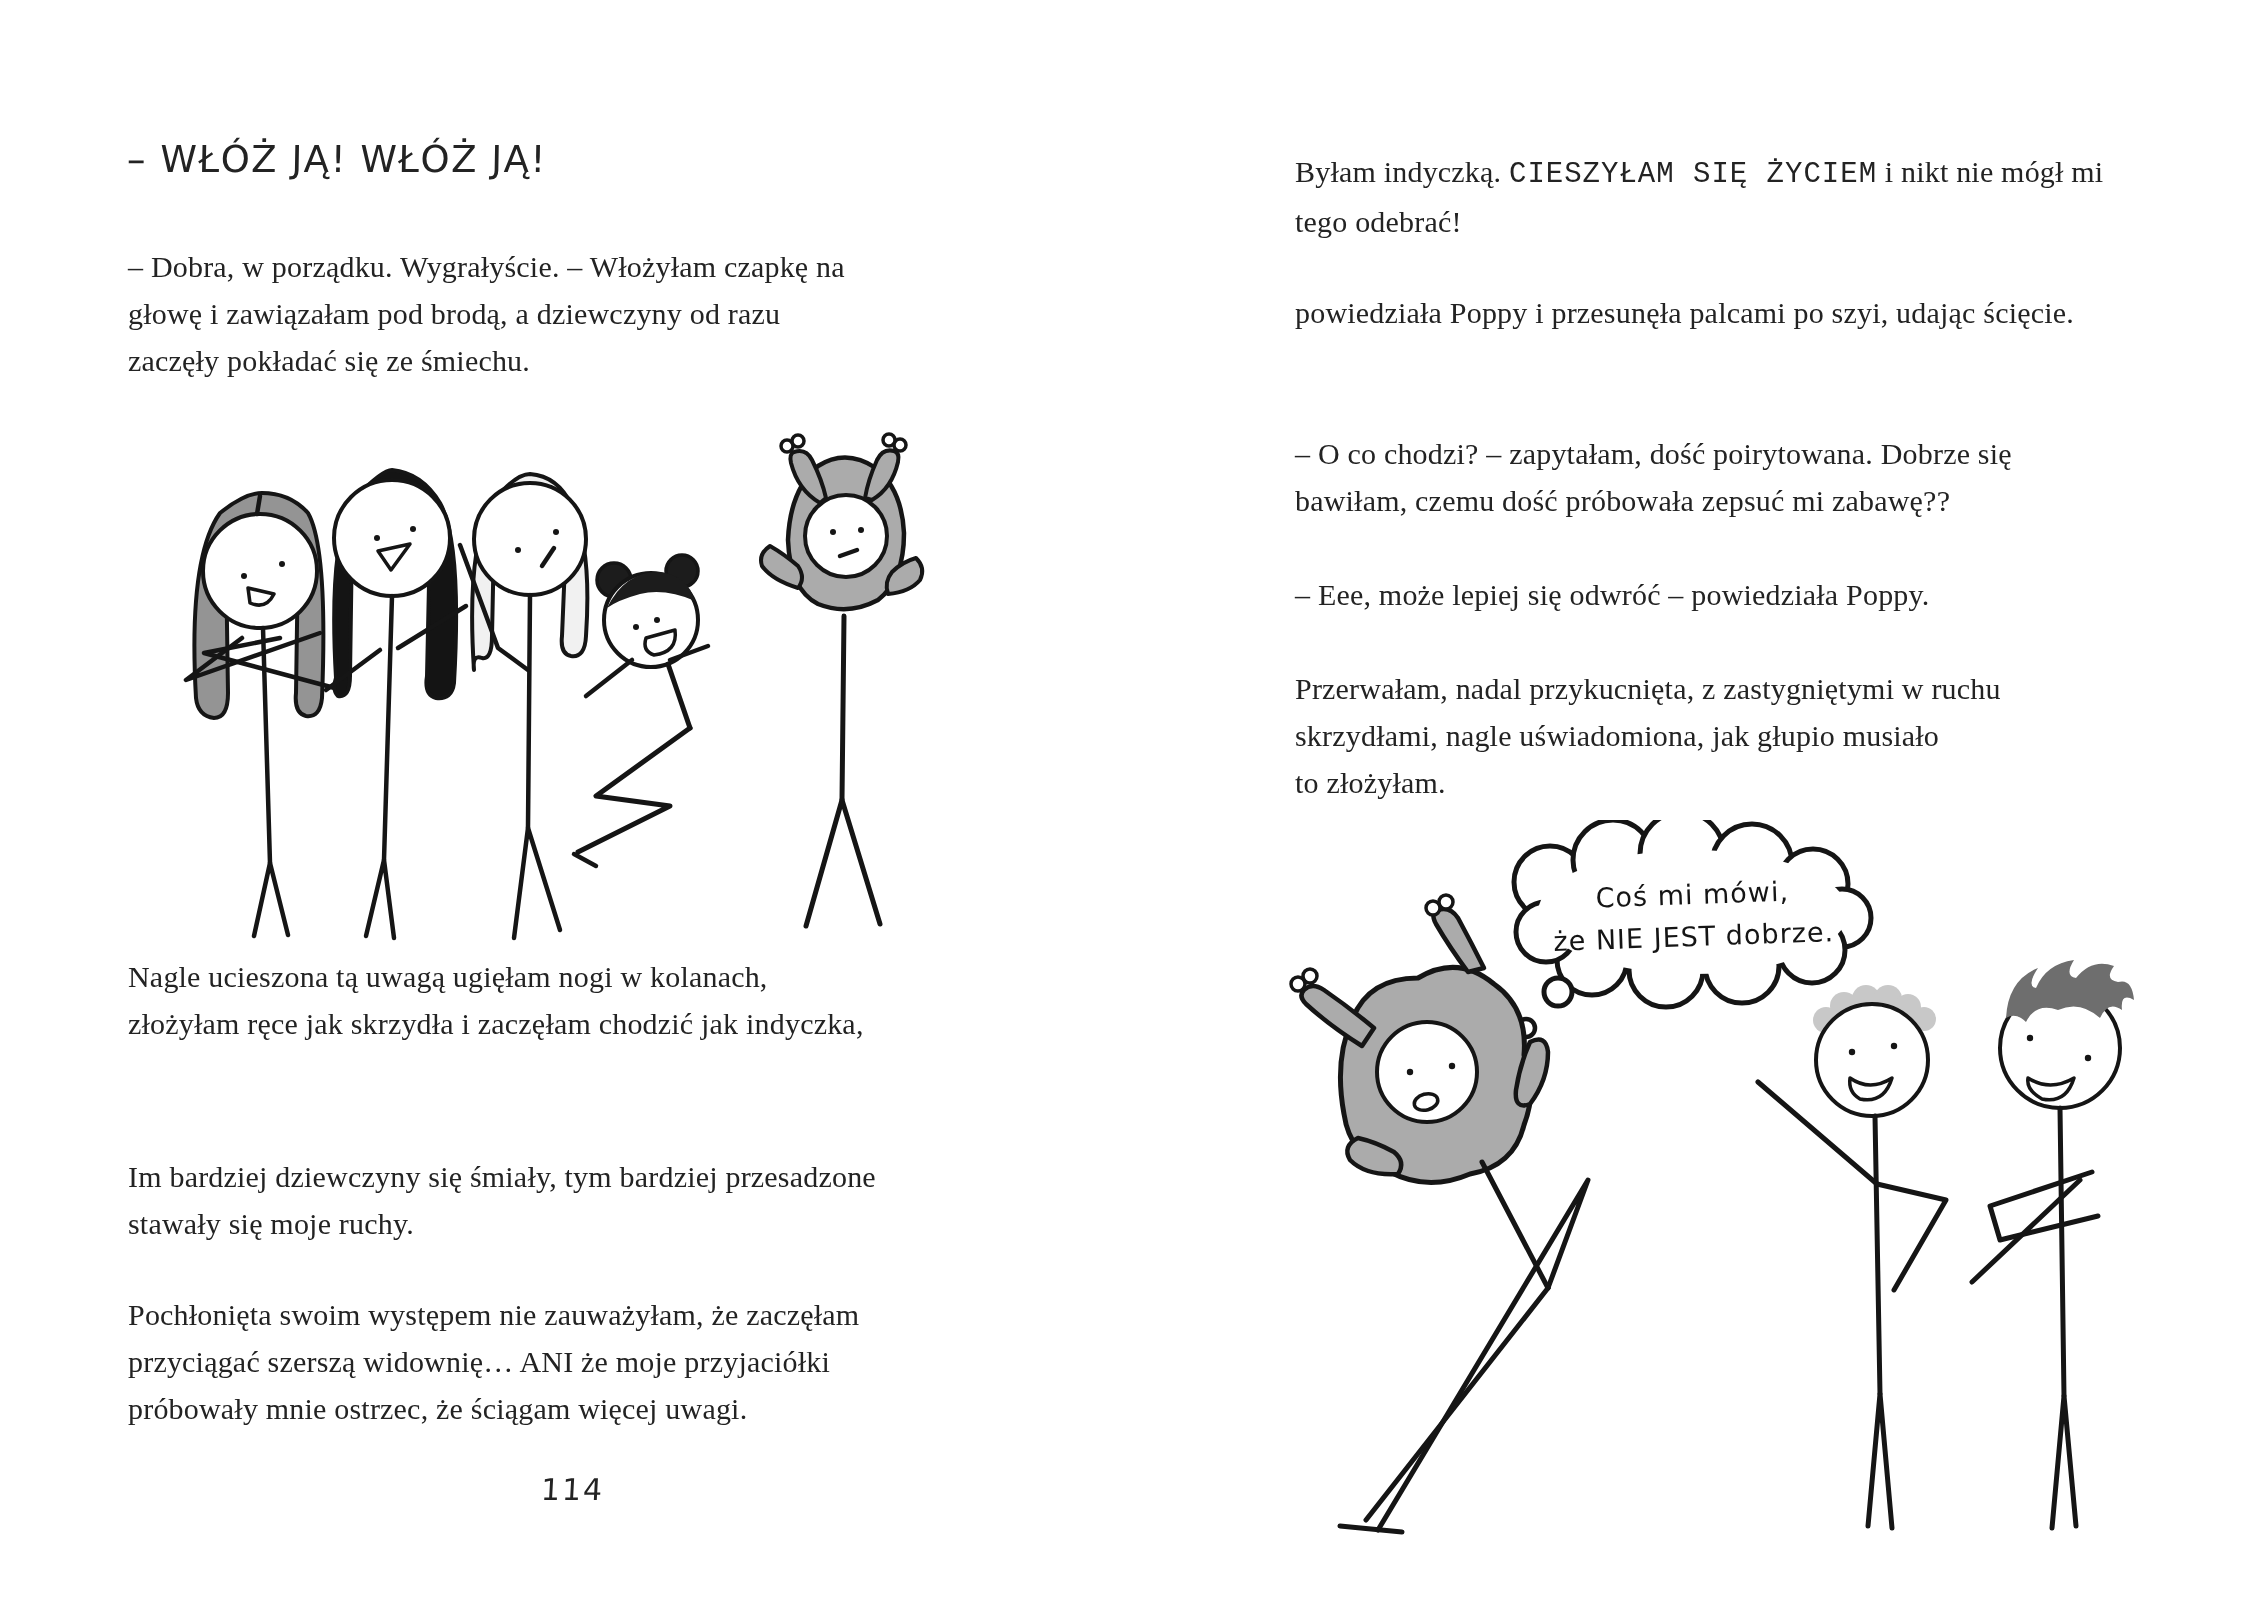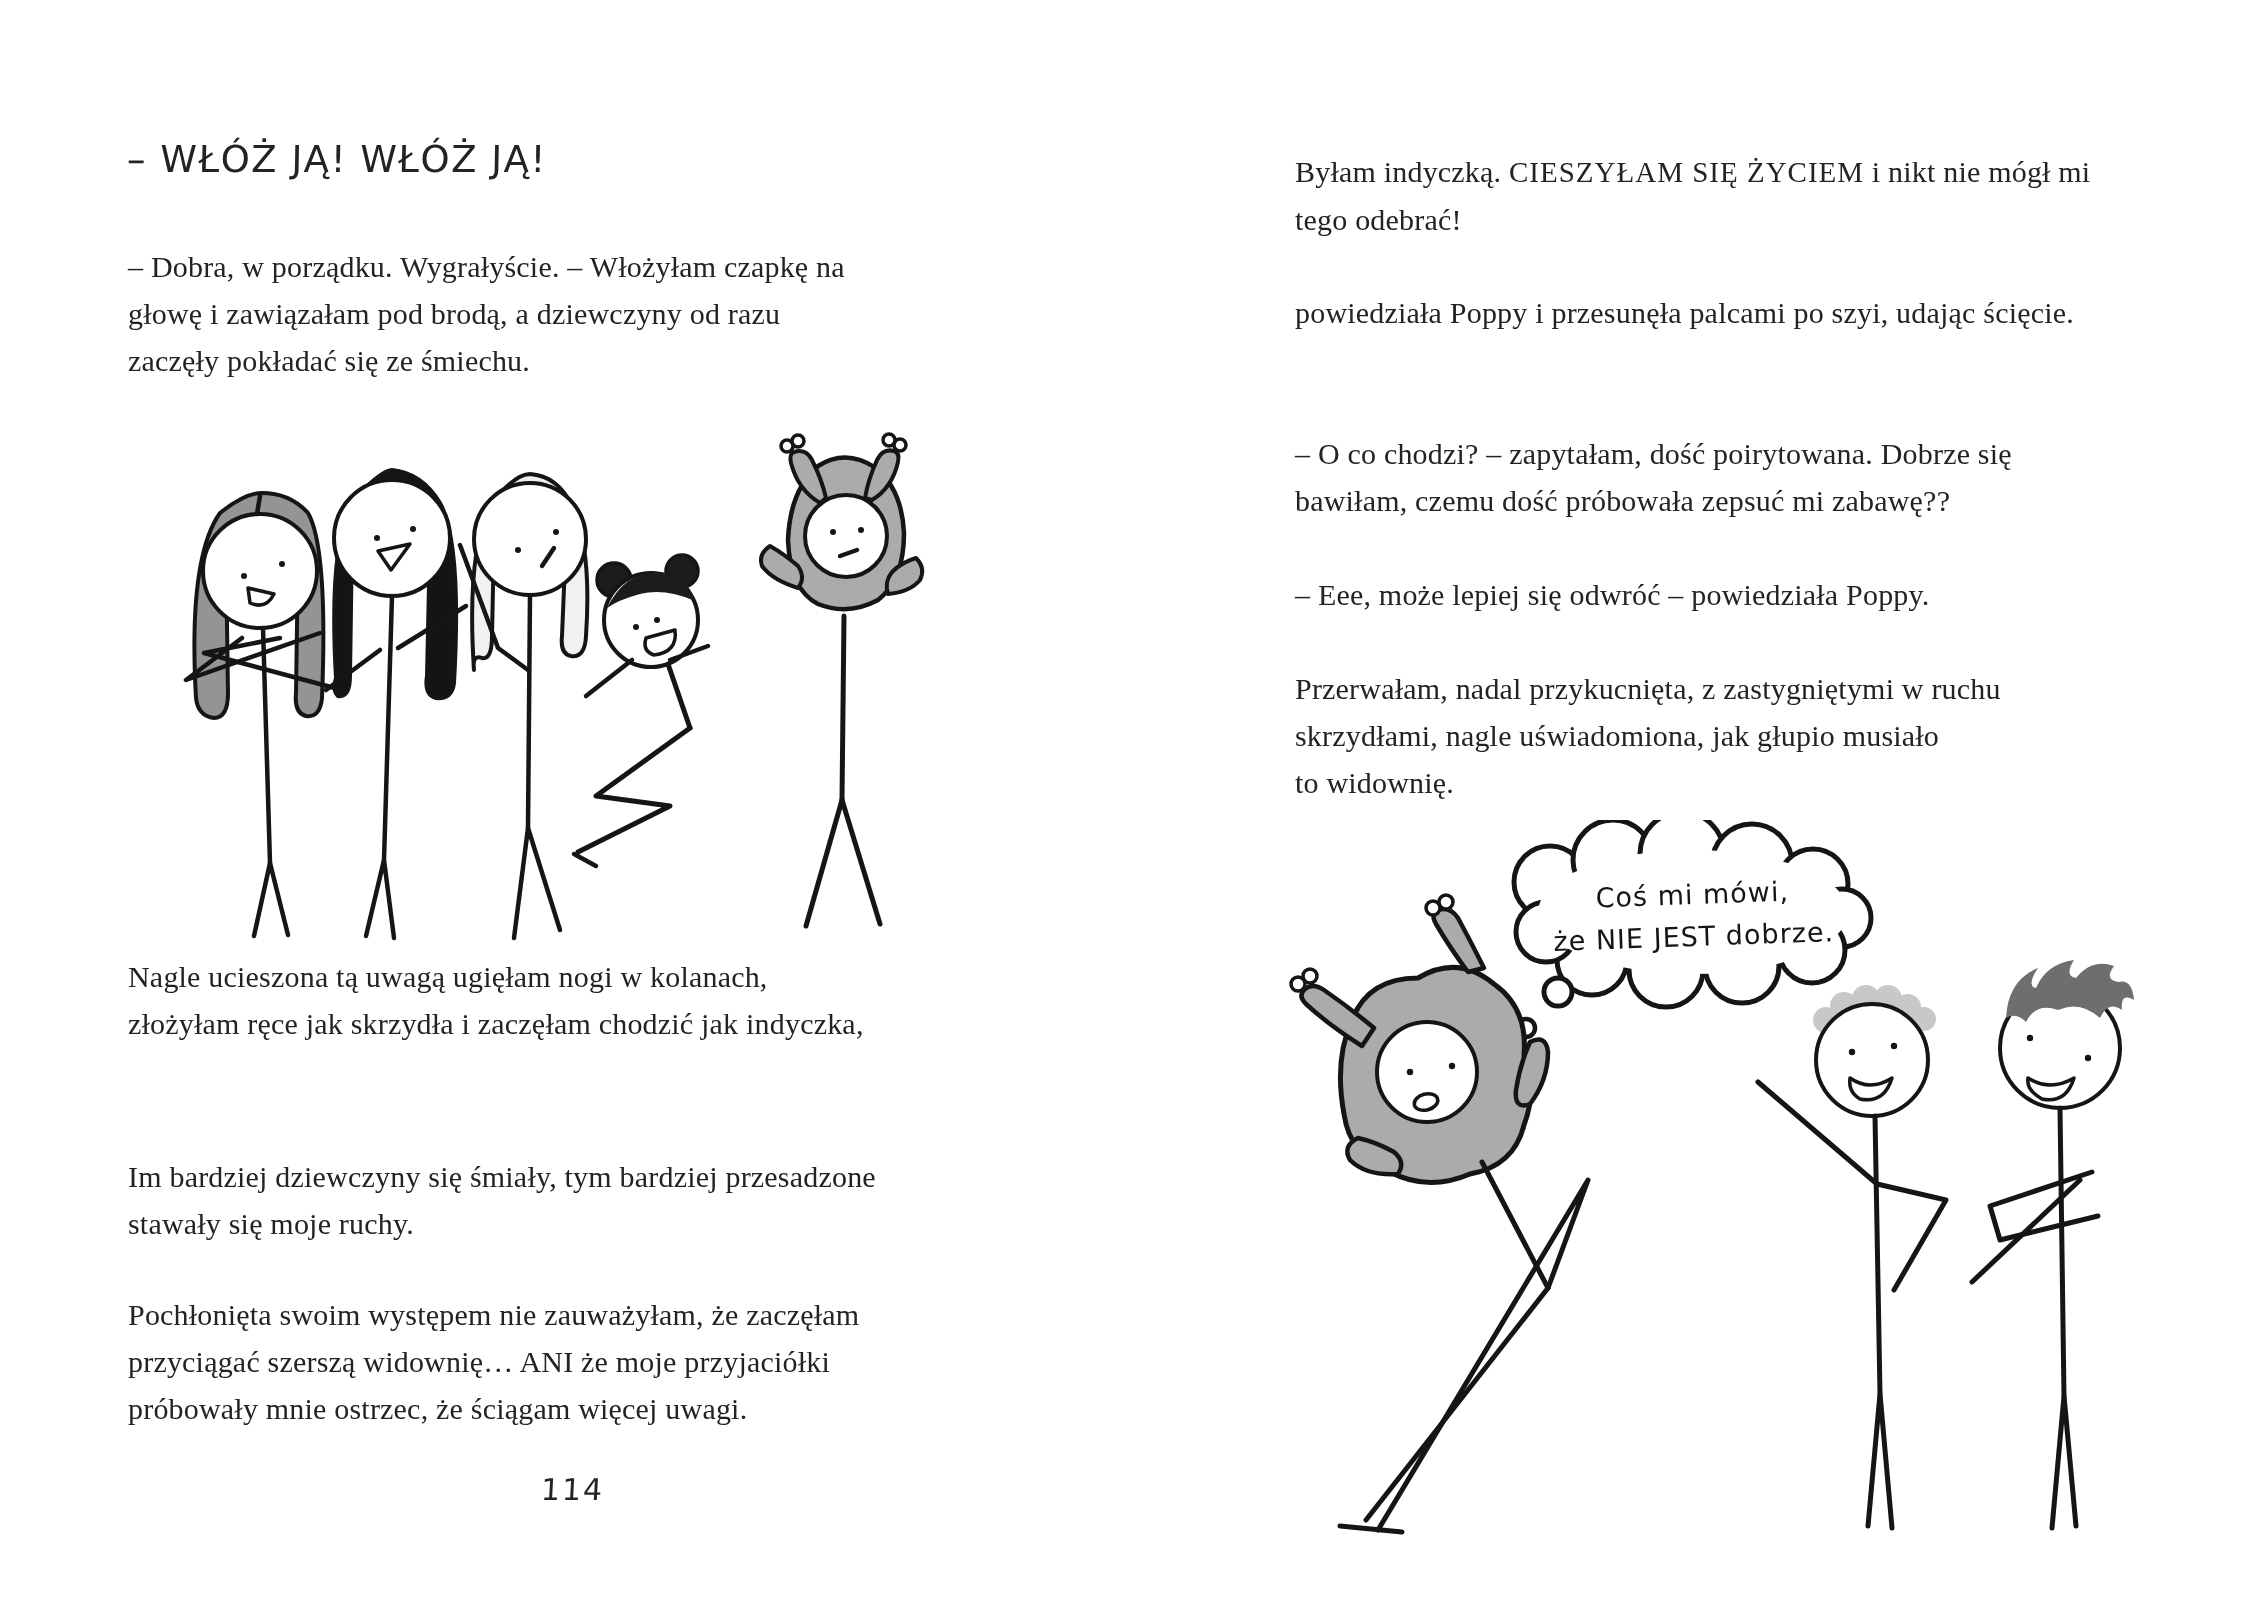--- a/index.html
+++ b/index.html
@@ -3,21 +3,21 @@
 <meta charset="utf-8">
 <style>
   html,body{margin:0;padding:0;background:#e8e8e8;}
   #book{position:relative;width:2268px;height:1614px;background:#ffffff;overflow:hidden;
         font-family:"Liberation Serif", serif;color:#232323;}
   .abs{position:absolute;}
   .para{line-height:47px;font-size:30px;letter-spacing:.2px;}
   .line{white-space:pre;}
   .hand{font-family:"DejaVu Sans", sans-serif;letter-spacing:1.5px;font-weight:500;
         transform:skewX(-1deg);display:inline-block;}
-  .hand-inline{font-family:Liberation Serif, serif;letter-spacing:1px;font-weight:500;
+  .hand-inline{font-family:Liberation Mono, monospace;letter-spacing:1px;font-weight:500;
         font-size:29px;}
   #heading-left{font-size:37px;}
   #page-number{font-family:"DejaVu Sans", sans-serif;font-size:30px;letter-spacing:2px;
         transform:skewX(-3deg);}
   svg{display:block;}
   .ink{stroke:#151515;stroke-width:4.5;fill:none;stroke-linecap:round;stroke-linejoin:round;}
   .ink5{stroke:#151515;stroke-width:5;fill:none;stroke-linecap:round;stroke-linejoin:round;}
   .face{fill:#ffffff;stroke:#151515;stroke-width:4;}
   .dot{fill:#151515;stroke:none;}
   .mouth{fill:#ffffff;stroke:#151515;stroke-width:3.5;stroke-linejoin:round;}
@@ -156,21 +156,21 @@
       <div class="line">bawiłam, czemu dość próbowała zepsuć mi zabawę??</div>
     </div>
 
     <div class="abs para" style="left:1295px;top:571px;">
       <div class="line">– Eee, może lepiej się odwróć – powiedziała Poppy.</div>
     </div>
 
     <div class="abs para" style="left:1295px;top:665px;">
       <div class="line">Przerwałam, nadal przykucnięta, z zastygniętymi w ruchu</div>
       <div class="line">skrzydłami, nagle uświadomiona, jak głupio musiało</div>
-      <div class="line">to widownię.</div>
+      <div class="line">to złożyłam.</div>
     </div>
 
     <svg class="abs" style="left:1230px;top:820px;" width="1000" height="740" viewBox="0 0 1000 740">
 
       <g>
         <g fill="#ffffff" stroke="#151515" stroke-width="5">
           <circle cx="320" cy="62" r="36"></circle>
             <circle cx="383" cy="40" r="40"></circle>
           <circle cx="452" cy="34" r="42"></circle>
             <circle cx="522" cy="44" r="40"></circle>

